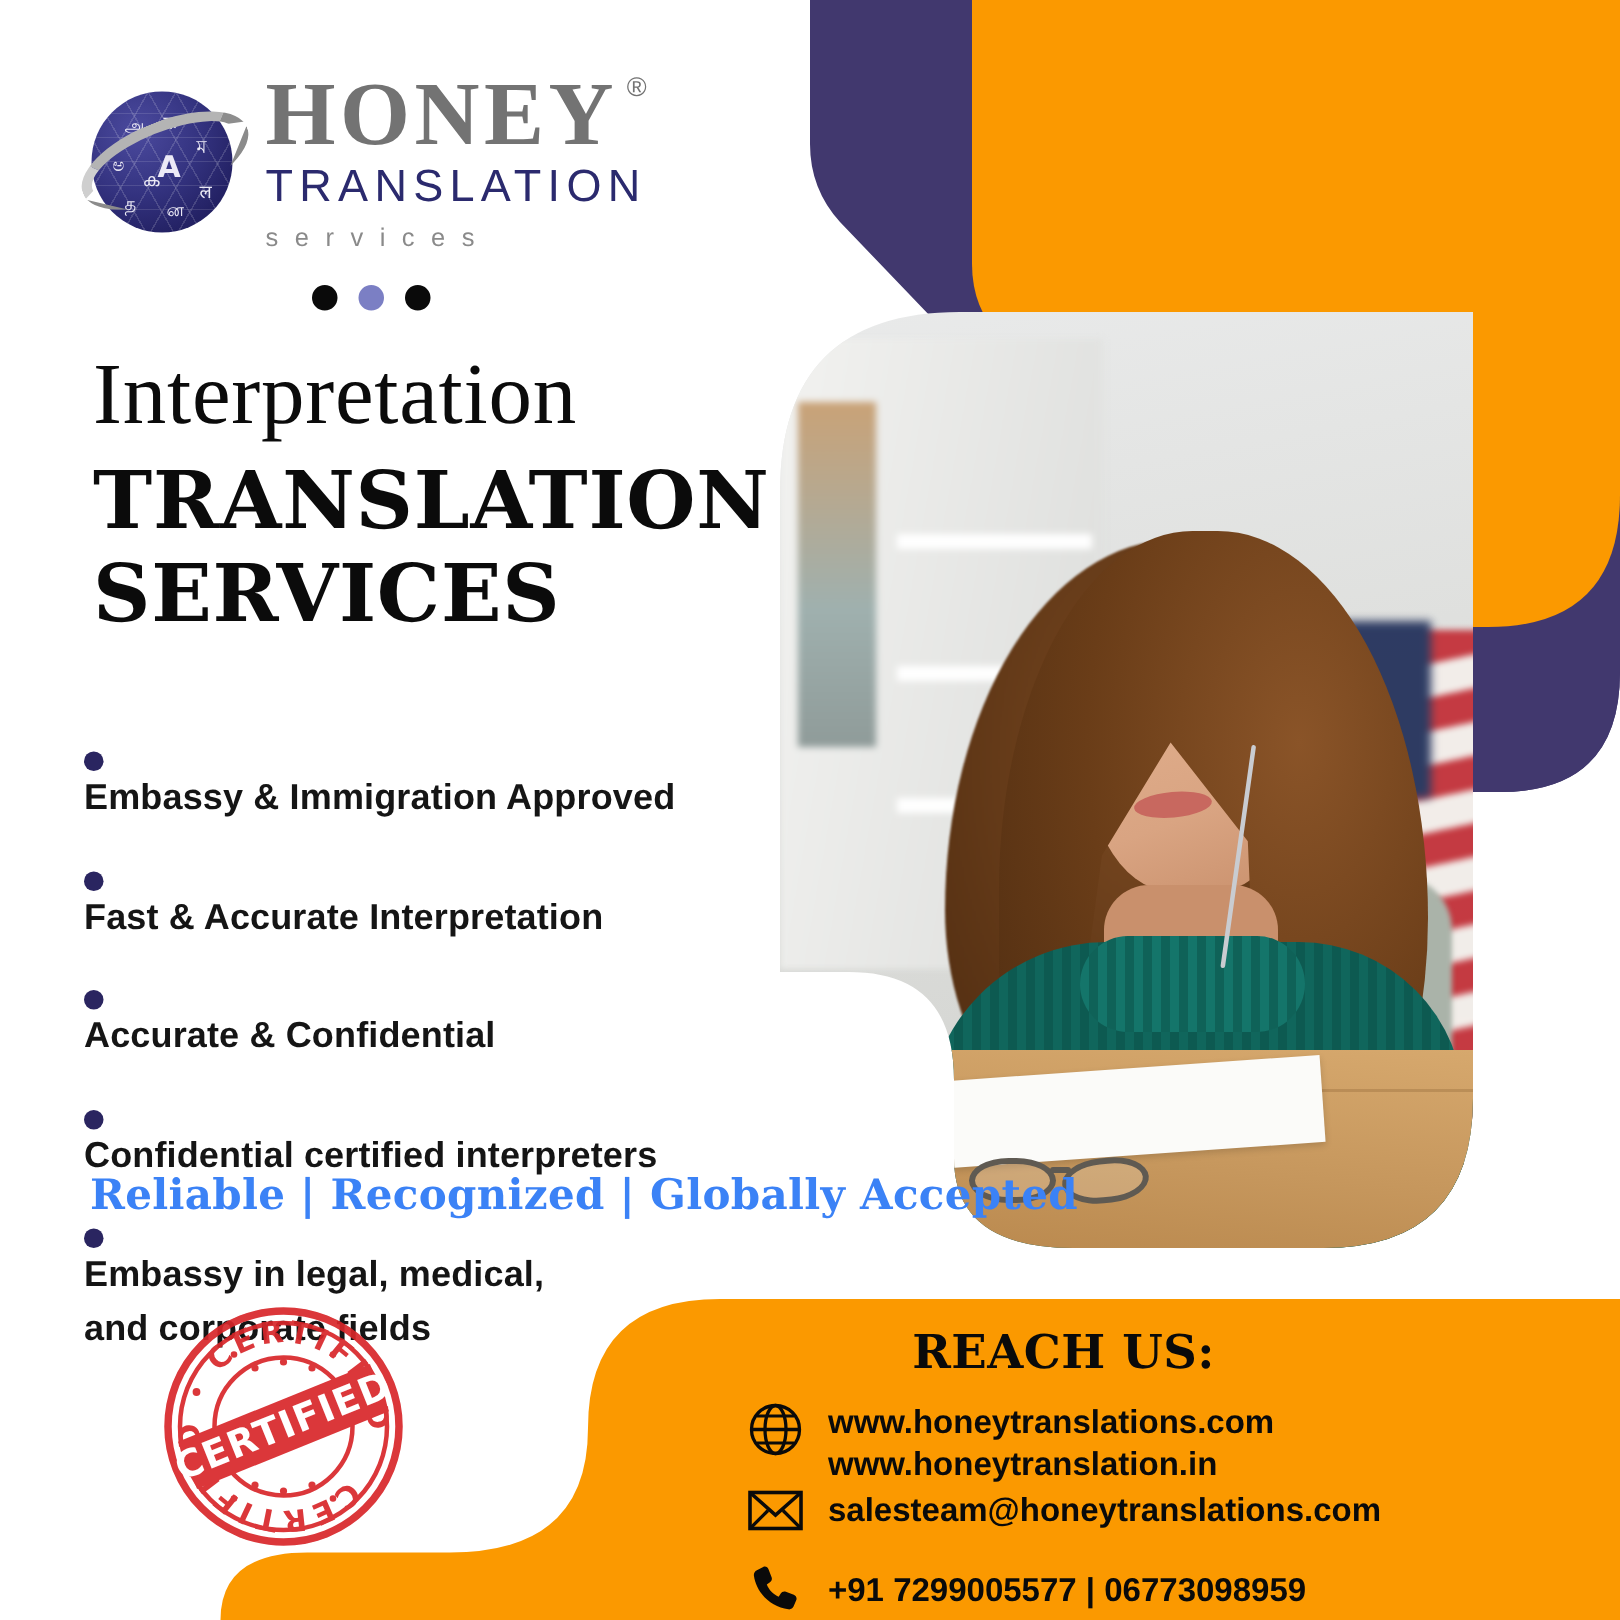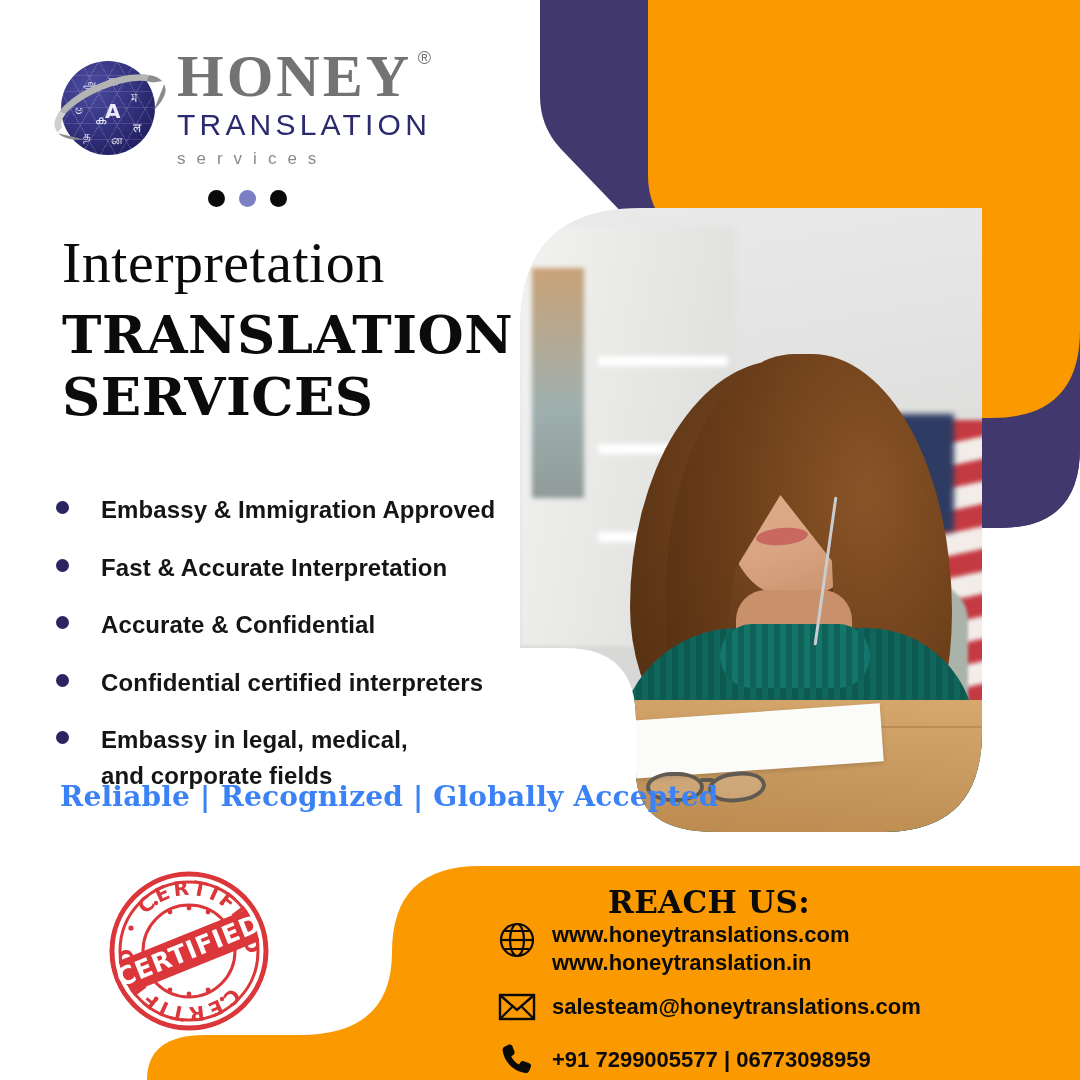--- a/index.html
+++ b/index.html
@@ -125,21 +125,21 @@
     font-family:"Liberation Serif", serif; font-size:58px; font-weight:400;
     color:#0b0b0b; letter-spacing:.5px; line-height:1.08;
   }
   .h-main {
     font-family:"DejaVu Serif", serif; font-weight:bold; font-size:53px;
     color:#0b0b0b; line-height:1.25; letter-spacing:.5px; margin-top:6px;
   }
 
   
   .bullets { position:absolute; left:56px; top:492px; width:470px; }
-  .bullet-row { display:flex; align-items:flex-start; margin-bottom:22px; }
+  .bullet-row { display:flex; align-items:flex-start; margin-bottom:22px;flex-direction:column; }
   .bullet-dot { width:13px; height:13px; border-radius:50%; margin-top:9px; margin-right:32px; flex:none; }
   .bullet-txt {
     font-family:"Liberation Sans", sans-serif; font-weight:bold; font-size:24px;
     color:#151515; line-height:1.48; letter-spacing:.1px;
   }
 
   
   .tagline {
     position:absolute; left:60px; top:780px;
     font-family:"DejaVu Serif", serif; font-weight:bold; font-size:28px;
@@ -150,21 +150,21 @@
   .stamp { position:absolute; left:106px; top:868px; width:166px; height:166px; }
 
   
   .footer { position:absolute; left:390px; top:866px; width:690px; height:214px; }
   .reach-title {
     position:absolute; left:0; right:0; top:18px; text-align:center;
     font-family:"DejaVu Serif", serif; font-weight:bold; font-size:31px; color:#0a0a0a;
     letter-spacing:.3px; padding-right:52px;
   }
   .c-row { position:absolute; display:flex; align-items:flex-start; }
-  .c-row.web { left:106px; top:55px;justify-content:flex-end; }
+  .c-row.web { left:106px; top:68px;justify-content:flex-end; }
   .c-row.mail { left:106px; top:126px; align-items:center; }
   .c-row.tel { left:106px; top:176px; align-items:center; }
   .c-ico { width:42px; flex:none; display:flex; justify-content:center; }
   .c-txt {
     font-family:"Liberation Sans", sans-serif; font-weight:bold; font-size:22px;
     color:#0a0a0a; line-height:1.27; margin-left:14px; white-space:nowrap;
   }
 </style>
 </head>
 <body>

